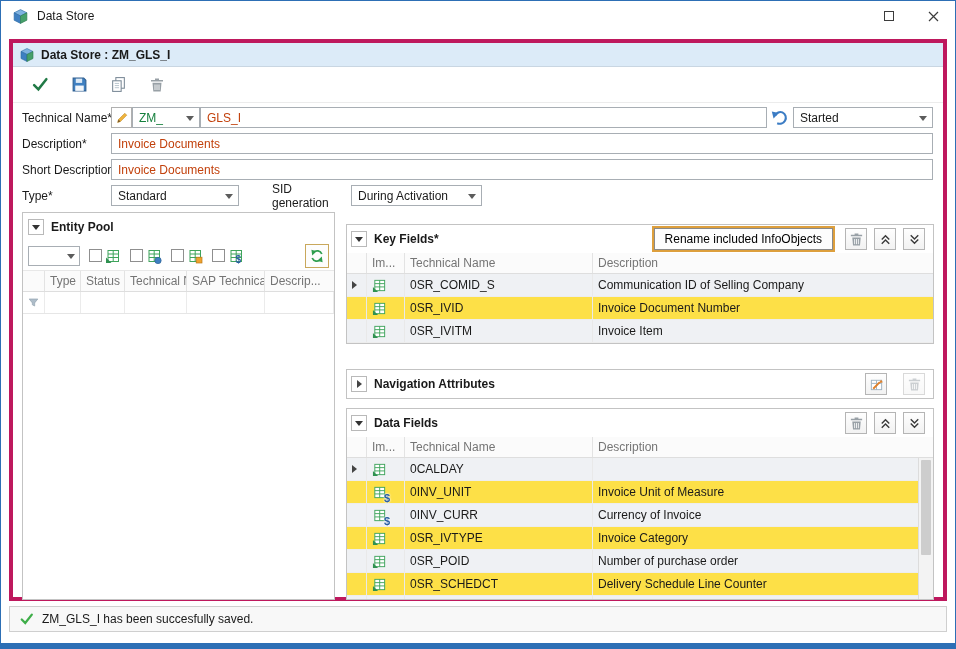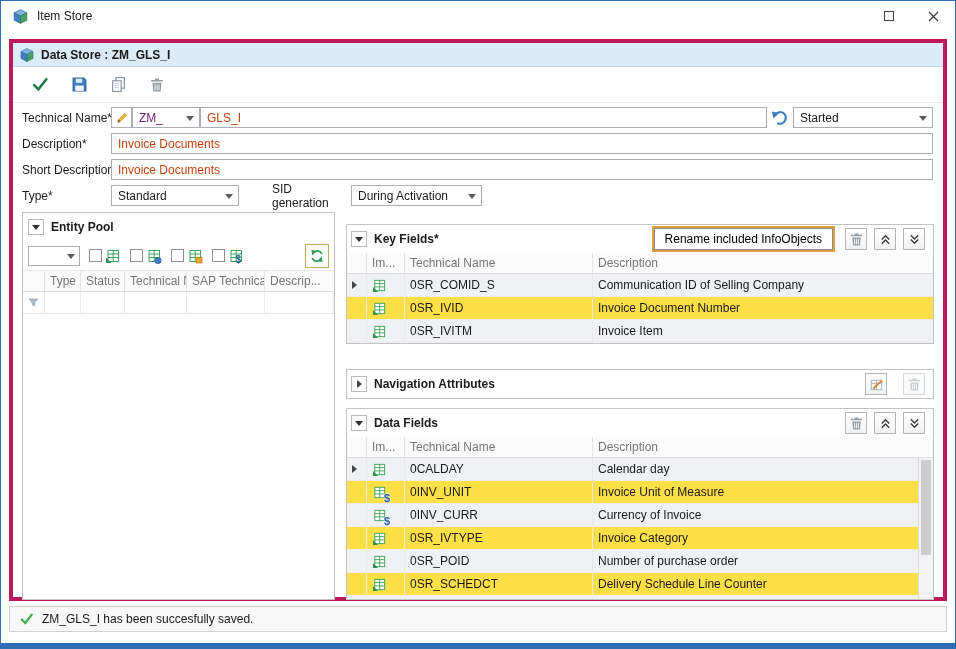--- a/index.html
+++ b/index.html
@@ -23,21 +23,21 @@
 
   
   .form{padding:4px 10px 0 9px}
   .form-row{display:flex;align-items:center;height:21px;margin-bottom:5px}
   .form-label{width:89px;flex:none;white-space:nowrap}
   .icon-btn{width:21px;height:21px;border:1px solid #b0b0b0;background:#fff;display:flex;align-items:center;justify-content:center;flex:none}
   .combo{position:relative;height:21px;border:1px solid #a8aeb4;background:#fff;display:flex;align-items:center;padding:0 16px 0 6px;flex:none;white-space:nowrap;overflow:hidden}
   .combo .arrow-down{position:absolute;right:5px;top:8px}
   .arrow-down{width:0;height:0;border-left:4px solid transparent;border-right:4px solid transparent;border-top:5px solid #5c5c5c}
   .w68{width:68px}.w128{width:128px}.w131{width:131px}.w140{width:140px}
-  .combo .muted{color:#701a75}
+  .combo .muted{color:#15803d}
   .text-input{height:21px;border:1px solid #a8aeb4;background:#fff;padding:0 6px;font:inherit;color:#c2410c;outline:none}
   .flex1{flex:1;min-width:0}
   .sid-label{width:79px;margin-left:33px;flex:none}
   .undo-wrap{width:26px;display:flex;justify-content:center;flex:none}
 
   
   .grid-head{display:flex;height:21px;background:#fbfbfb;border-bottom:1px solid #dedede;color:#757575}
   .grid-head .cell{border-right:1px solid #e3e3e3}
   .cell{display:flex;align-items:center;padding:0 5px;overflow:hidden;white-space:nowrap}
   .grid-row{display:flex;height:23px;background:#fde047;border-bottom:1px solid #ededed}
@@ -90,21 +90,21 @@
 <div class="window">
 
   <div class="titlebar">
     <span style="display:flex">
       <svg width="17" height="17" viewBox="0 0 16 16">
         <polygon points="2,4.5 8,1.5 14,4.5 8,7.5" fill="#7fb2e0" stroke="#2e6da4" stroke-width="0.6"></polygon>
         <polygon points="2,4.5 8,7.5 8,14.5 2,11.5" fill="#3e7fc1" stroke="#2e6da4" stroke-width="0.6"></polygon>
         <polygon points="14,4.5 8,7.5 8,14.5 14,11.5" fill="#46a06a" stroke="#2c7a4d" stroke-width="0.6"></polygon>
       </svg>
     </span>
-    <span class="tb-title">Item Store</span>
+    <span class="tb-title">Data Store</span>
     <div class="win-controls">
       <div class="win-btn">
         <span style="width:10px;height:10px;border:1px solid #3c3c3c;display:block"></span>
       </div>
       <div class="win-btn">
         <span style="display:flex">
           <svg width="11" height="11" viewBox="0 0 11 11">
               <path d="M1 1 L10 10 M10 1 L1 10" stroke="#3c3c3c" stroke-width="1.2"></path>
             </svg>
         </span>
@@ -419,21 +419,20 @@
               <span class="tri-right"></span>
             </div>
           <div class="cell kc1">
               <span class="row-icon"><svg width="15" height="15" viewBox="0 0 16 16">
                   <rect x="3" y="2.5" width="10.5" height="11" fill="#fff" stroke="#3fa45c"></rect>
                   <path d="M3 6 h10.5 M3 9.5 h10.5 M8.2 2.5 v11" stroke="#3fa45c" fill="none"></path>
                   <polygon points="1,15 6.5,15 1,9.5" fill="#2f9150"></polygon>
                 </svg><span class="glyph"></span></span>
             </div>
           <div class="cell kc2">0CALDAY</div>
-          <div class="cell kc3 last">Calendar day</div>
         </div>
         <div class="grid-row">
           <div class="cell kc0"></div>
           <div class="cell kc1">
               <span class="row-icon"><svg width="15" height="15" viewBox="0 0 16 16">
                   <rect x="3" y="2.5" width="10.5" height="11" fill="#fff" stroke="#3fa45c"></rect>
                   <path d="M3 6 h10.5 M3 9.5 h10.5 M8.2 2.5 v11" stroke="#3fa45c" fill="none"></path>
                 </svg><span class="glyph">$</span></span>
             </div>
           <div class="cell kc2">0INV_UNIT</div>

